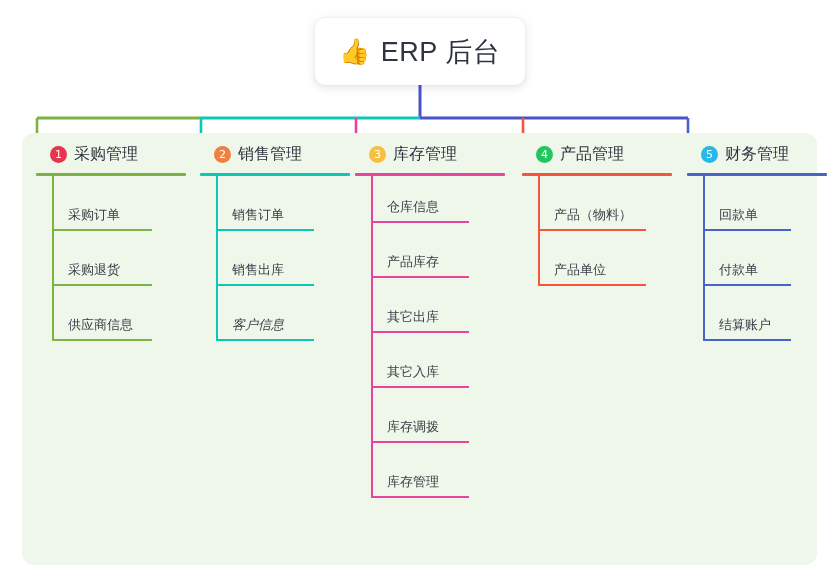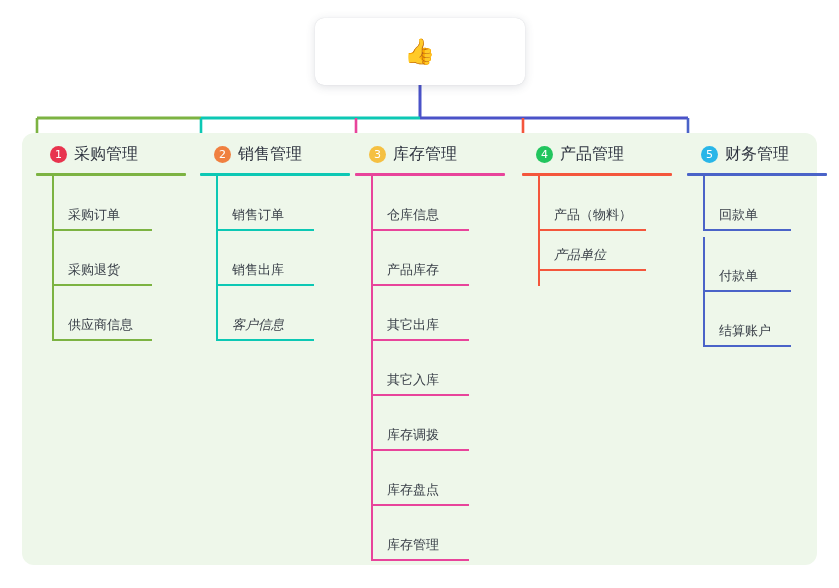--- a/index.html
+++ b/index.html
@@ -79,20 +79,21 @@
         <line x1="37" y1="118" x2="37" y2="147" stroke="#7cb342" stroke-width="2.6"></line>
         <line x1="201" y1="118" x2="201" y2="147" stroke="#0cc8b4" stroke-width="2.6"></line>
         <line x1="356" y1="118" x2="356" y2="147" stroke="#e8449b" stroke-width="2.6"></line>
         <line x1="523" y1="118" x2="523" y2="147" stroke="#f4563c" stroke-width="2.6"></line>
         <line x1="688" y1="118" x2="688" y2="147" stroke="#4a63c8" stroke-width="2.6"></line>
       </g>
   </svg>
 
   <div class="title-card">
     <span class="title-emoji">👍</span>
+    <span class="title-text">ERP 后台</span>
   </div>
 
   <div class="panel">
     <div id="cols">
         <div class="col" style="left: 14px;">
           <div class="col-head">
             <span class="badge" style="background: rgb(232, 52, 78);">1</span>
             <span class="col-title">采购管理</span>
           </div>
           <div class="head-rule" style="left: 0px; top: 40px; width: 150px; background: rgb(124, 179, 66);"></div>
@@ -138,21 +139,21 @@
             </div>
           </div>
         </div>
         <div class="col" style="left: 333px;">
           <div class="col-head">
             <span class="badge" style="background: rgb(245, 192, 66);">3</span>
             <span class="col-title">库存管理</span>
           </div>
           <div class="head-rule" style="left: 0px; top: 40px; width: 150px; background: rgb(232, 68, 155);"></div>
           <div class="items" style="left: 16px; top: 43px;">
-            <div class="item" style="height: 55px; width: 98px;">
+            <div class="item" style="height: 47px; width: 98px;">
               <div class="item-spine" style="height: 55px; background: rgb(232, 68, 155);"></div>
               <div class="item-rule" style="width: 98px; background: rgb(232, 68, 155);"></div>
               <div class="item-label">仓库信息</div>
             </div>
             <div class="item" style="height: 55px; width: 98px;">
               <div class="item-spine" style="height: 55px; background: rgb(232, 68, 155);"></div>
               <div class="item-rule" style="width: 98px; background: rgb(232, 68, 155);"></div>
               <div class="item-label">产品库存</div>
             </div>
             <div class="item" style="height: 55px; width: 98px;">
@@ -162,65 +163,60 @@
             </div>
             <div class="item" style="height: 55px; width: 98px;">
               <div class="item-spine" style="height: 55px; background: rgb(232, 68, 155);"></div>
               <div class="item-rule" style="width: 98px; background: rgb(232, 68, 155);"></div>
               <div class="item-label">其它入库</div>
             </div>
             <div class="item" style="height: 55px; width: 98px;">
               <div class="item-spine" style="height: 55px; background: rgb(232, 68, 155);"></div>
               <div class="item-rule" style="width: 98px; background: rgb(232, 68, 155);"></div>
               <div class="item-label">库存调拨</div>
-            </div>
-            <div class="item" style="height: 55px; width: 98px;">
-              <div class="item-spine" style="height: 55px; background: rgb(232, 68, 155);"></div>
-              <div class="item-rule" style="width: 98px; background: rgb(232, 68, 155);"></div>
-              <div class="item-label">库存盘点</div>
             </div>
             <div class="item" style="height: 55px; width: 98px;">
               <div class="item-spine" style="height: 55px; background: rgb(232, 68, 155);"></div>
               <div class="item-rule" style="width: 98px; background: rgb(232, 68, 155);"></div>
               <div class="item-label">库存管理</div>
             </div>
           </div>
         </div>
         <div class="col" style="left: 500px;">
           <div class="col-head">
             <span class="badge" style="background: rgb(34, 197, 94);">4</span>
             <span class="col-title">产品管理</span>
           </div>
           <div class="head-rule" style="left: 0px; top: 40px; width: 150px; background: rgb(244, 86, 60);"></div>
           <div class="items" style="left: 16px; top: 43px;">
             <div class="item" style="height: 55px; width: 108px;">
               <div class="item-spine" style="height: 55px; background: rgb(244, 86, 60);"></div>
               <div class="item-rule" style="width: 108px; background: rgb(244, 86, 60);"></div>
               <div class="item-label">产品（物料）</div>
             </div>
-            <div class="item" style="height: 40px; width: 108px; font-style: italic;">
+            <div class="item" style="height: 55px; width: 108px;">
               <div class="item-spine" style="height: 55px; background: rgb(244, 86, 60);"></div>
               <div class="item-rule" style="width: 108px; background: rgb(244, 86, 60);"></div>
               <div class="item-label">产品单位</div>
             </div>
           </div>
         </div>
         <div class="col" style="left: 665px;">
           <div class="col-head">
             <span class="badge" style="background: rgb(41, 182, 232);">5</span>
             <span class="col-title">财务管理</span>
           </div>
           <div class="head-rule" style="left: 0px; top: 40px; width: 140px; background: rgb(74, 99, 200);"></div>
           <div class="items" style="left: 16px; top: 43px;">
             <div class="item" style="height: 55px; width: 88px;">
               <div class="item-spine" style="height: 55px; background: rgb(74, 99, 200);"></div>
               <div class="item-rule" style="width: 88px; background: rgb(74, 99, 200);"></div>
               <div class="item-label">回款单</div>
             </div>
-            <div class="item" style="height: 55px; width: 88px; margin-top: 6px;">
+            <div class="item" style="height: 55px; width: 88px;">
               <div class="item-spine" style="height: 55px; background: rgb(74, 99, 200);"></div>
               <div class="item-rule" style="width: 88px; background: rgb(74, 99, 200);"></div>
               <div class="item-label">付款单</div>
             </div>
             <div class="item" style="height: 55px; width: 88px;">
               <div class="item-spine" style="height: 55px; background: rgb(74, 99, 200);"></div>
               <div class="item-rule" style="width: 88px; background: rgb(74, 99, 200);"></div>
               <div class="item-label">结算账户</div>
             </div>
           </div>

